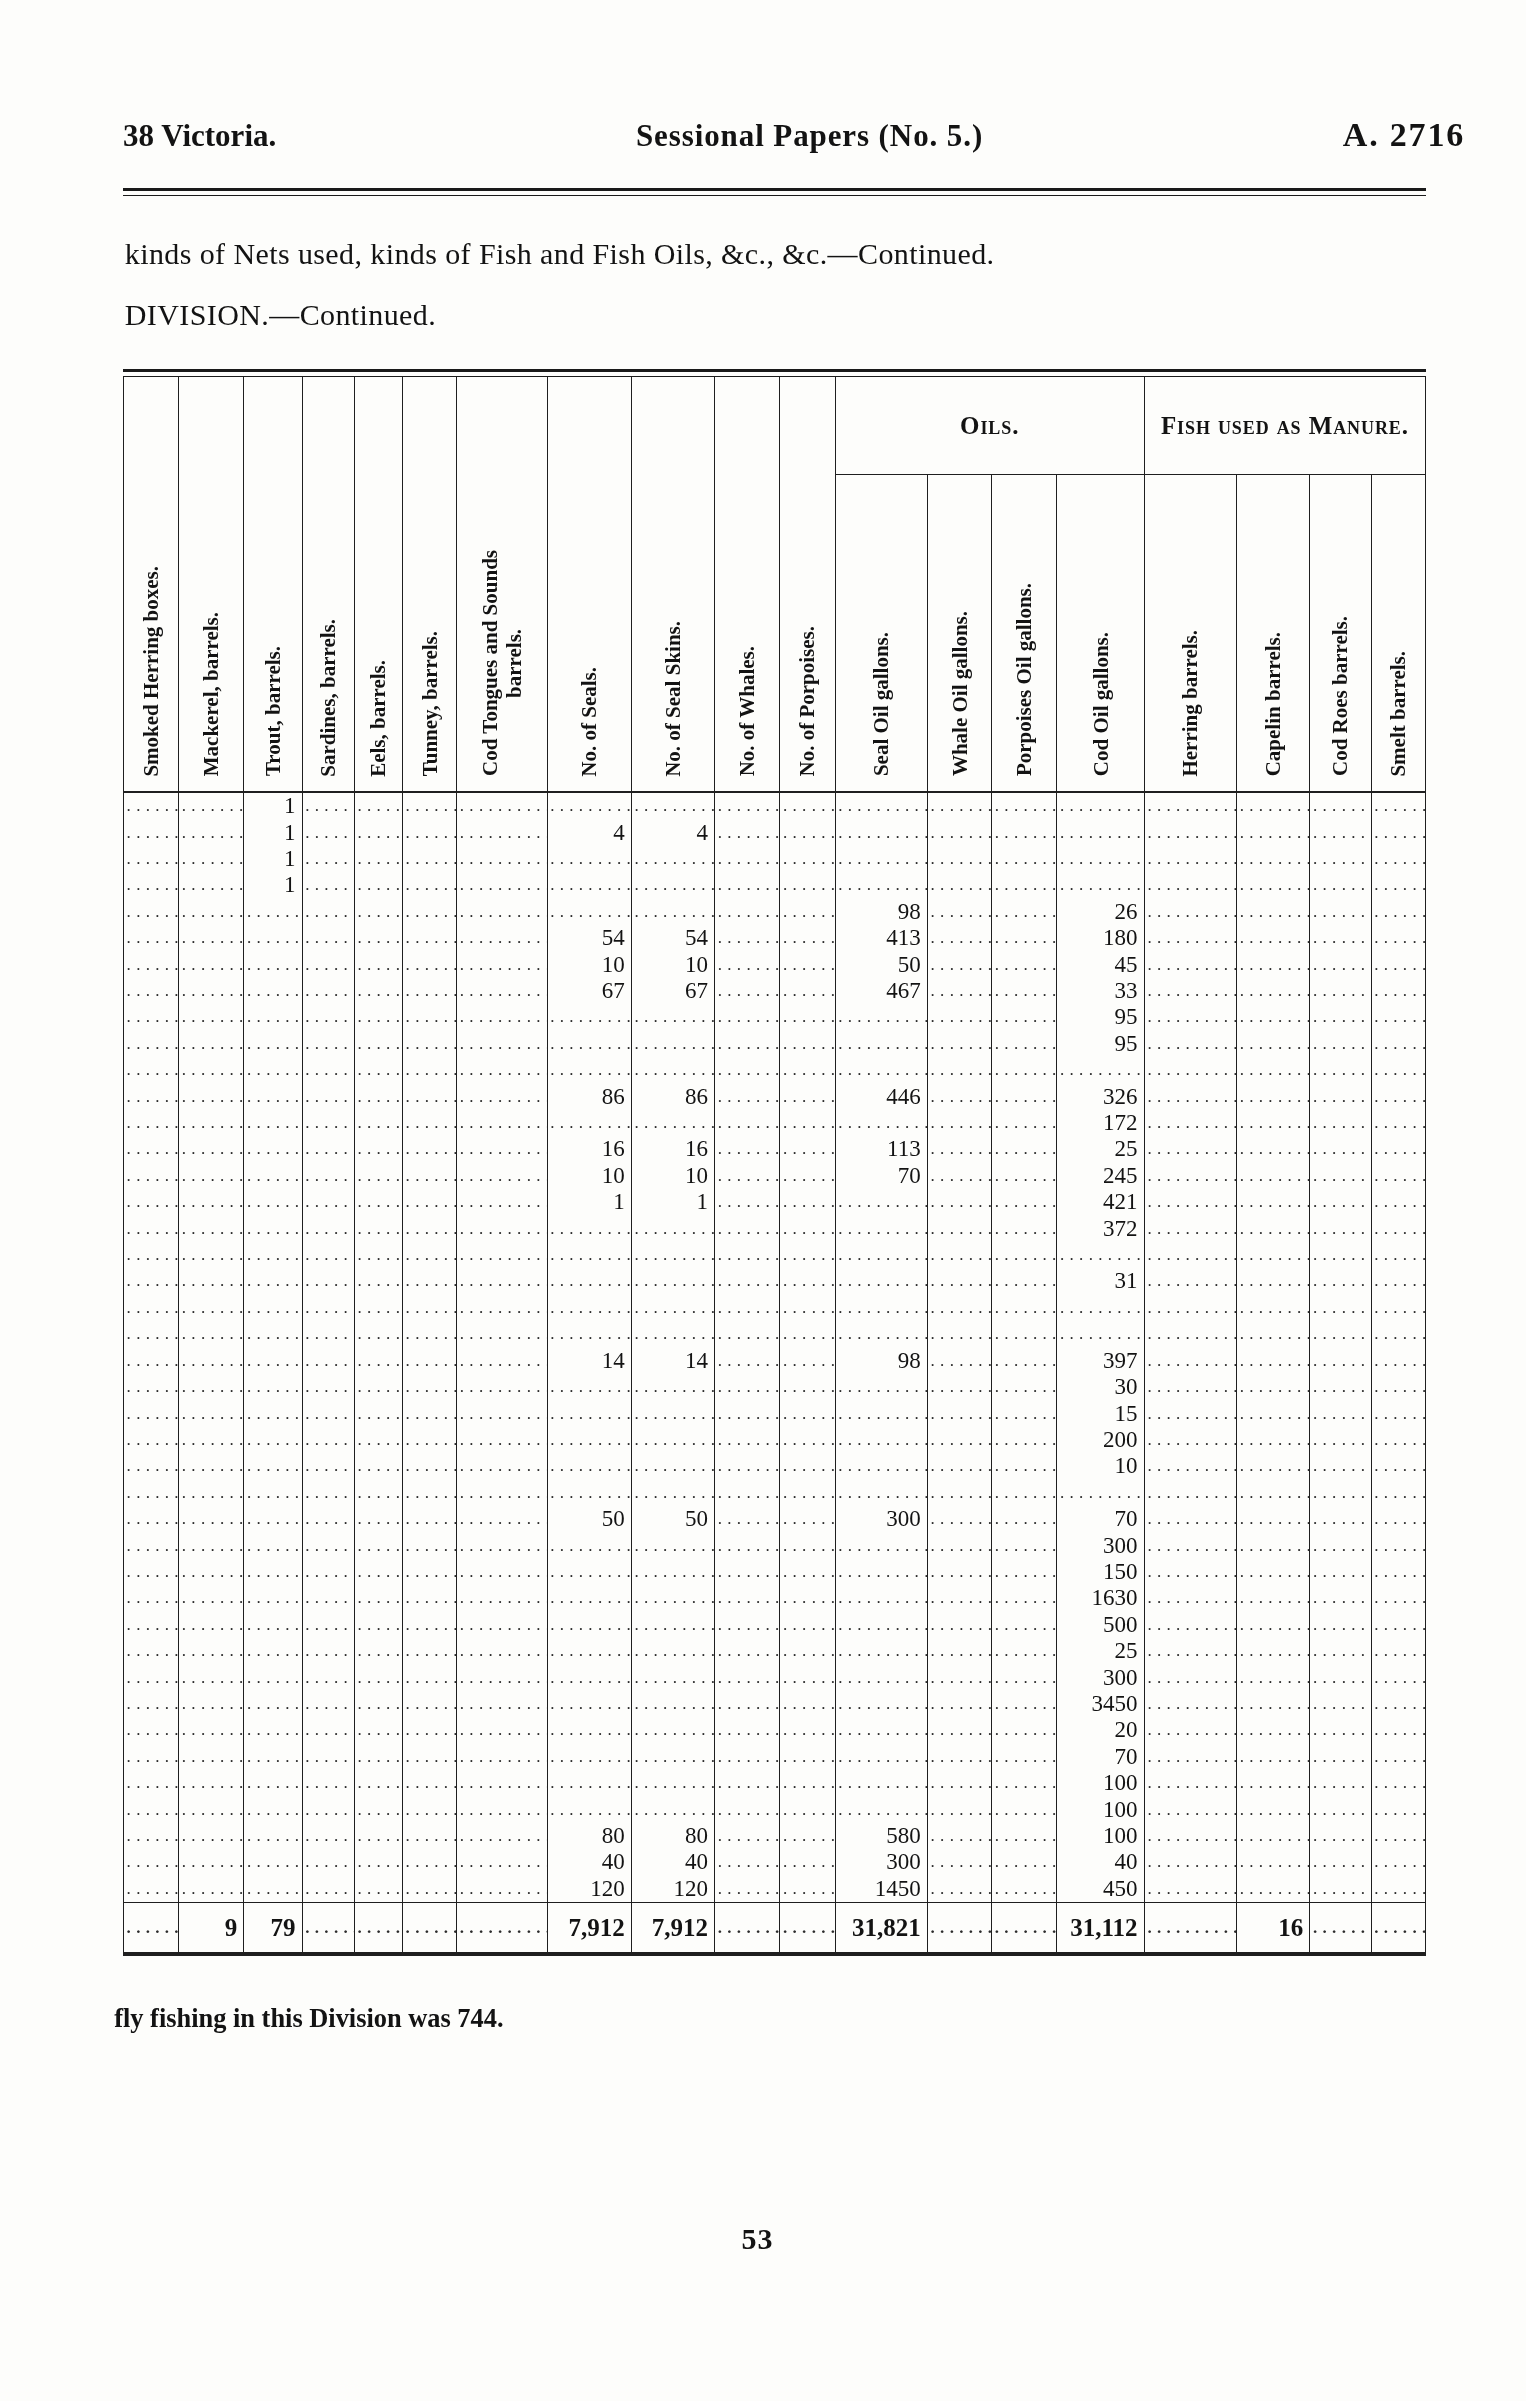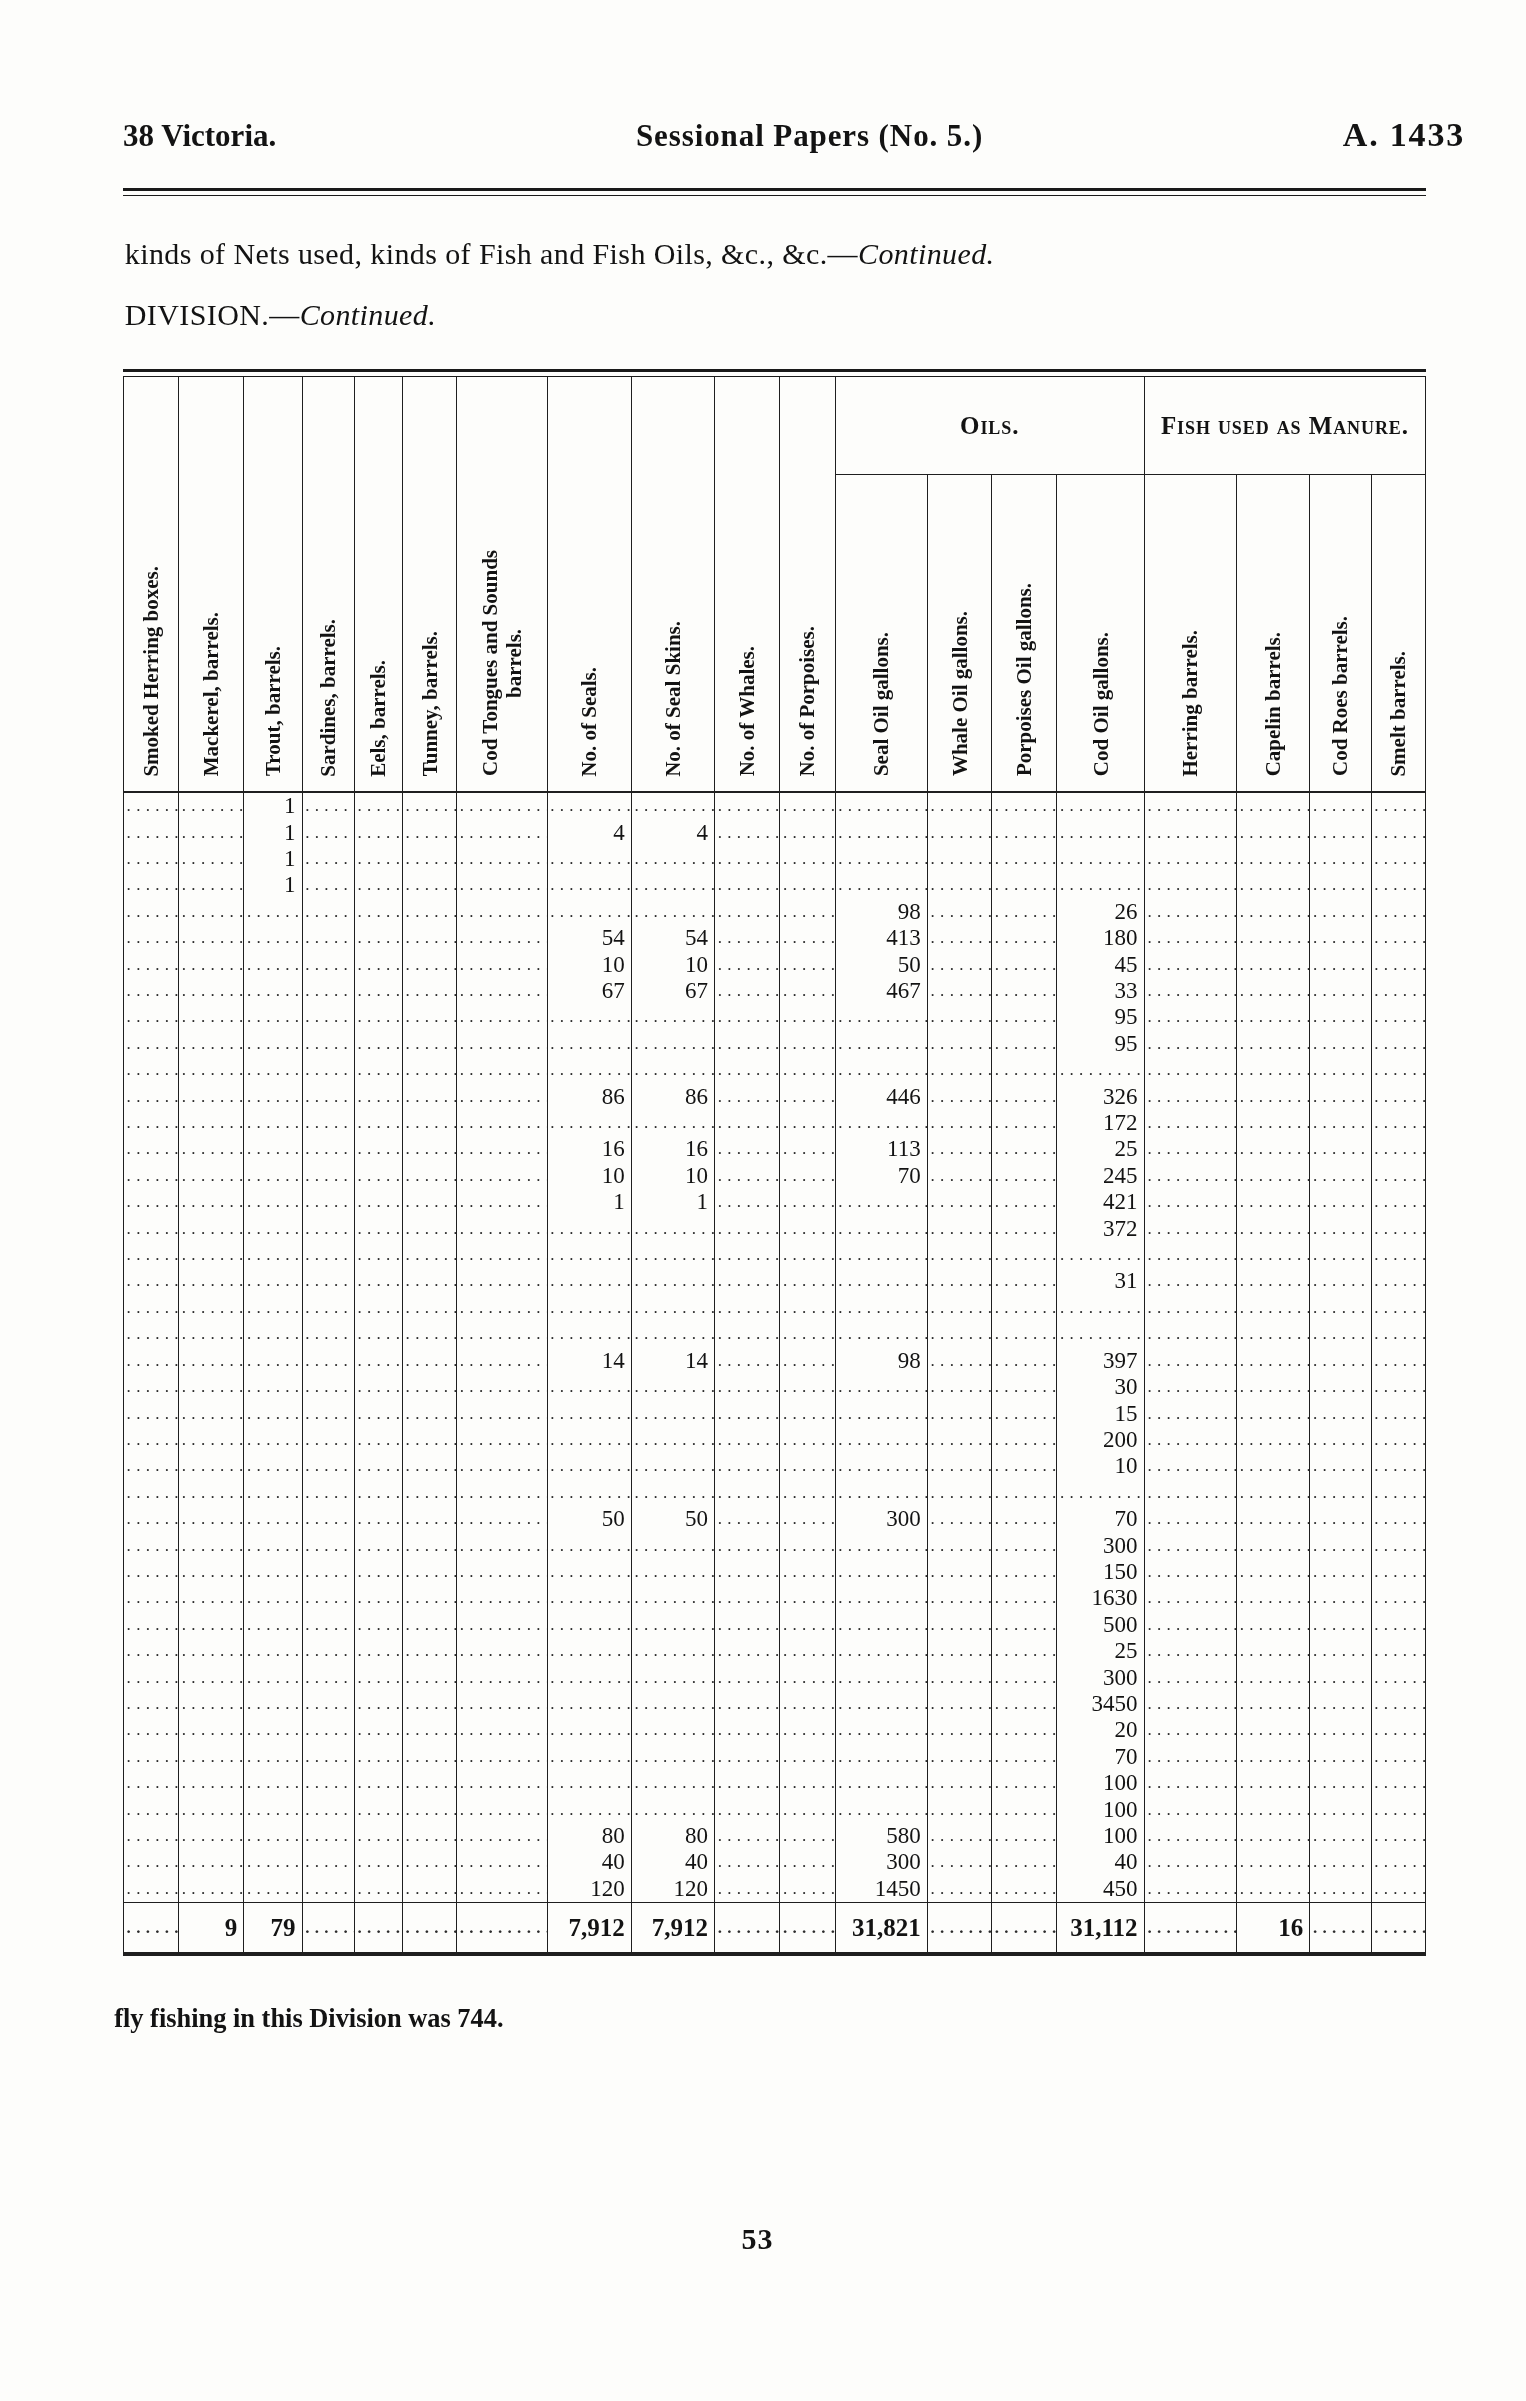--- a/index.html
+++ b/index.html
@@ -36,21 +36,21 @@
     border-top: 3.5px solid #1a1a1a;
     border-bottom: 1.8px solid #1a1a1a;
   }
   .head-rule { margin-bottom: 41px; }
   
   .intro {
     font-size: 30px;
     margin: 0 0 26.4px 1.8px;
     letter-spacing: 0.4px;
   }
-  .intro .cont { font-style: italic; }
+  .intro .cont { }
   .division { margin-bottom: 37px; }
   
   .table-top-rule { margin-bottom: 0; }
   table {
     border-collapse: collapse;
     table-layout: fixed;
     width: 1303px;
     font-size: 22px;
   }
   th, td {
@@ -135,21 +135,21 @@
   }
 </style>
 </head>
 <body>
 
 <div class="page">
 
   <div class="page-header">
     <span class="ph-left">38 Victoria.</span>
     <span class="ph-center">Sessional Papers (No. 5.)</span>
-    <span class="ph-right">A. 1433</span>
+    <span class="ph-right">A. 2716</span>
   </div>
 
   <div class="double-rule head-rule"></div>
 
   <p class="intro"><span>kinds of Nets used, kinds of Fish and Fish Oils, &amp;c., &amp;c.—</span><span class="cont">Continued.</span></p>
 
   <p class="intro division"><span>DIVISION.—</span><span class="cont">Continued.</span></p>
 
   <div class="double-rule table-top-rule"></div>
 

